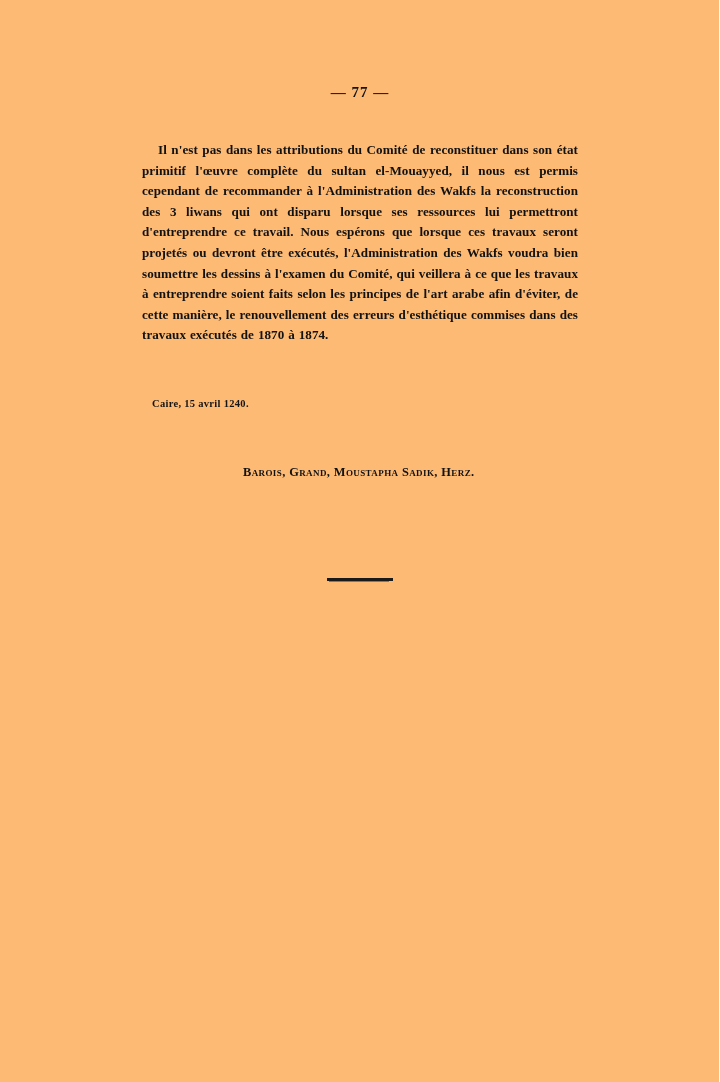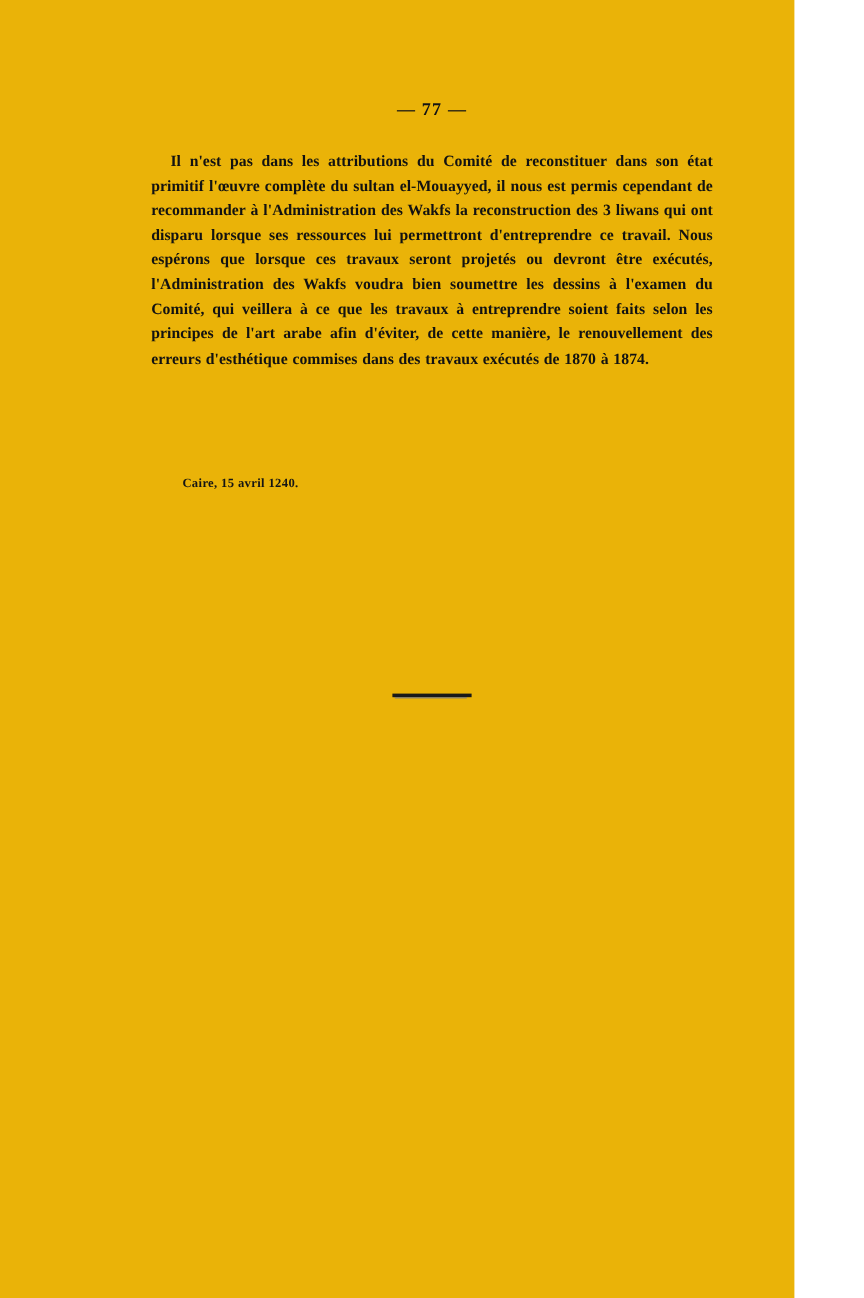--- a/index.html
+++ b/index.html
@@ -2,23 +2,23 @@
 <html><head>
 <meta charset="utf-8">
 <style>
   html, body {
     margin: 0;
     padding: 0;
     background: #ffffff;
   }
   .page {
     position: relative;
-    width: 662px;
+    width: 719px;
     height: 1082px;
-    background: #eab308;
+    background: #fdba74;
     font-family: "Liberation Serif", serif;
     color: #0f0f0f;
     overflow: hidden;
   }
   .page-number {
     position: absolute;
     top: 84px;
     left: 0;
     width: 720px;
     text-align: center;
@@ -28,21 +28,21 @@
     letter-spacing: 1px;
     color: #141414;
   }
   .body-block {
     position: absolute;
     top: 124px;
     left: 126px;
     width: 468px;
   }
   .body-block p {
-    margin: 0;
+    margin: 16px;
     font-size: 13.1px;
     line-height: 20.6px;
     text-align: justify;
     text-justify: inter-word;
     font-weight: bold;
     letter-spacing: 0.05px;
     color: #121212;
     text-indent: 16px;
     word-spacing: 0.6px;
   }
@@ -89,16 +89,17 @@
 <div class="page">
 
   <div class="page-number">— 77 —</div>
 
   <div class="body-block">
     <p>Il n'est pas dans les attributions du Comité de  reconstituer  dans son état  primitif l'œuvre  complète du sultan el-Mouayyed,  il  nous est permis cependant de recommander à l'Administration des Wakfs la reconstruction des 3 liwans qui ont disparu lorsque ses ressources lui permettront d'entreprendre  ce  travail.  Nous espérons que lorsque ces travaux seront projetés ou devront être exécutés, l'Administration des Wakfs voudra bien soumettre les dessins à  l'examen  du Comité, qui veillera à ce que les travaux à entreprendre soient faits selon les principes  de  l'art arabe afin d'éviter, de cette manière, le renouvellement des erreurs d'esthétique commises dans des travaux exécutés de  1870 à 1874.</p>
   </div>
 
   <div class="place-date">Caire, 15 avril 1240.</div>
 
+  <div class="signature">Barois, Grand, Moustapha Sadik, Herz.</div>
 
   <div class="divider-rule"></div>
 
 </div>
 
 </body></html>

